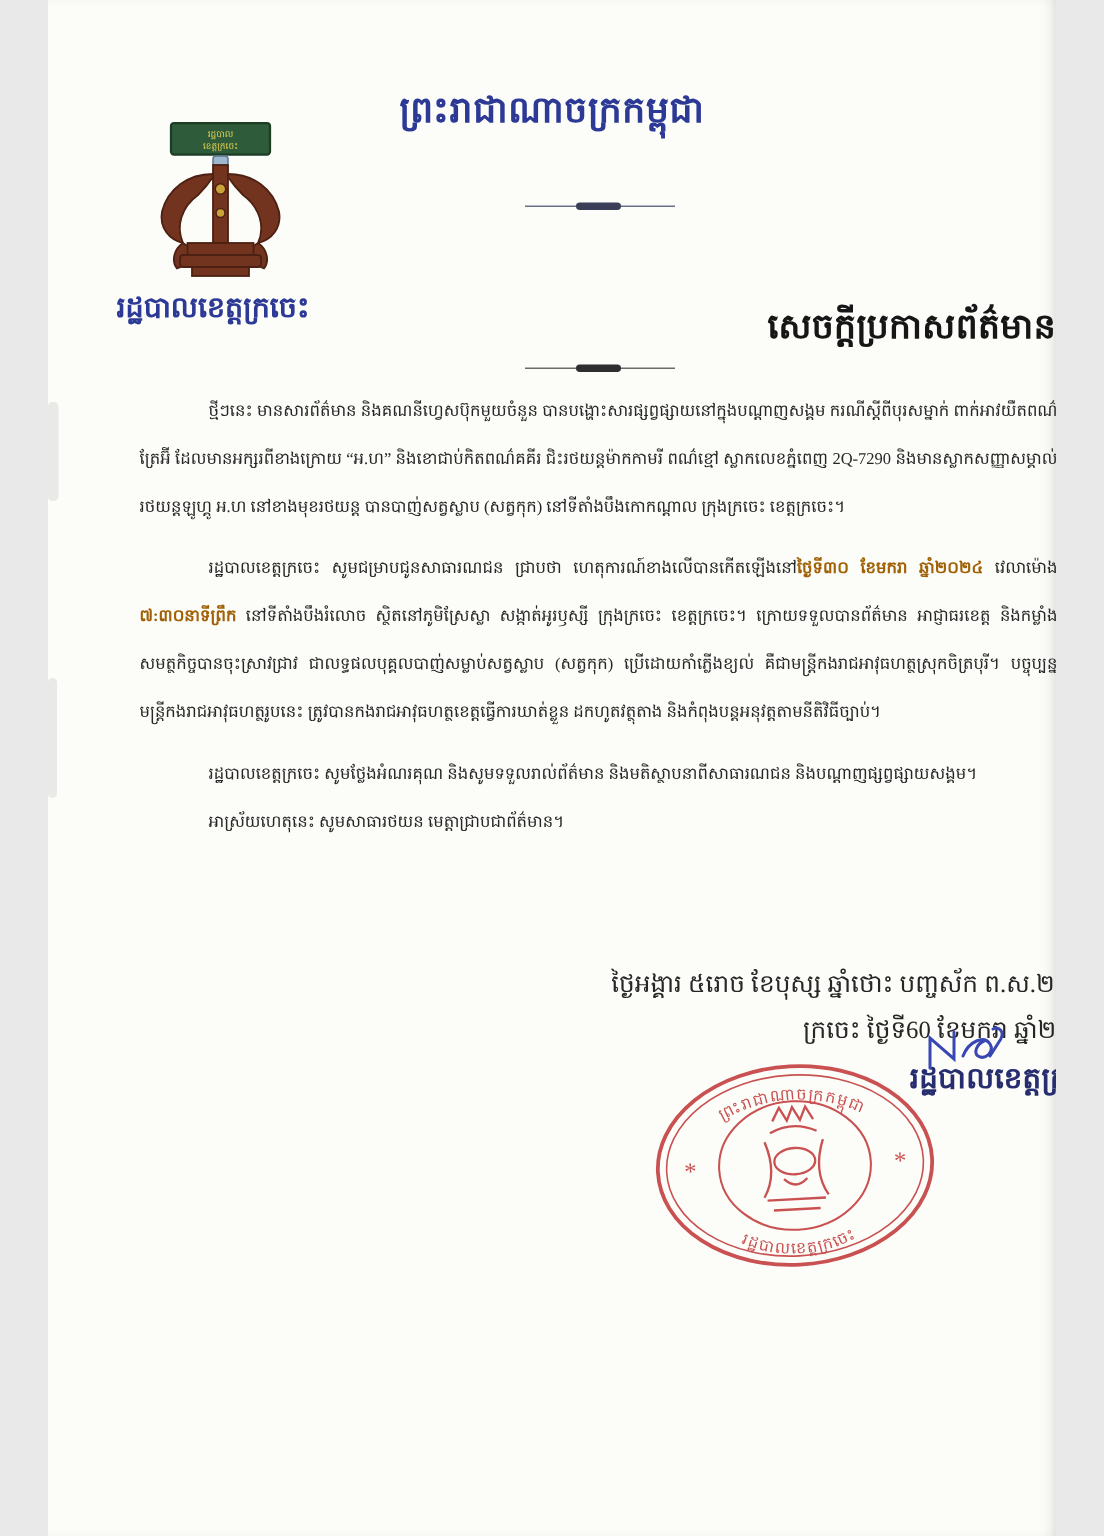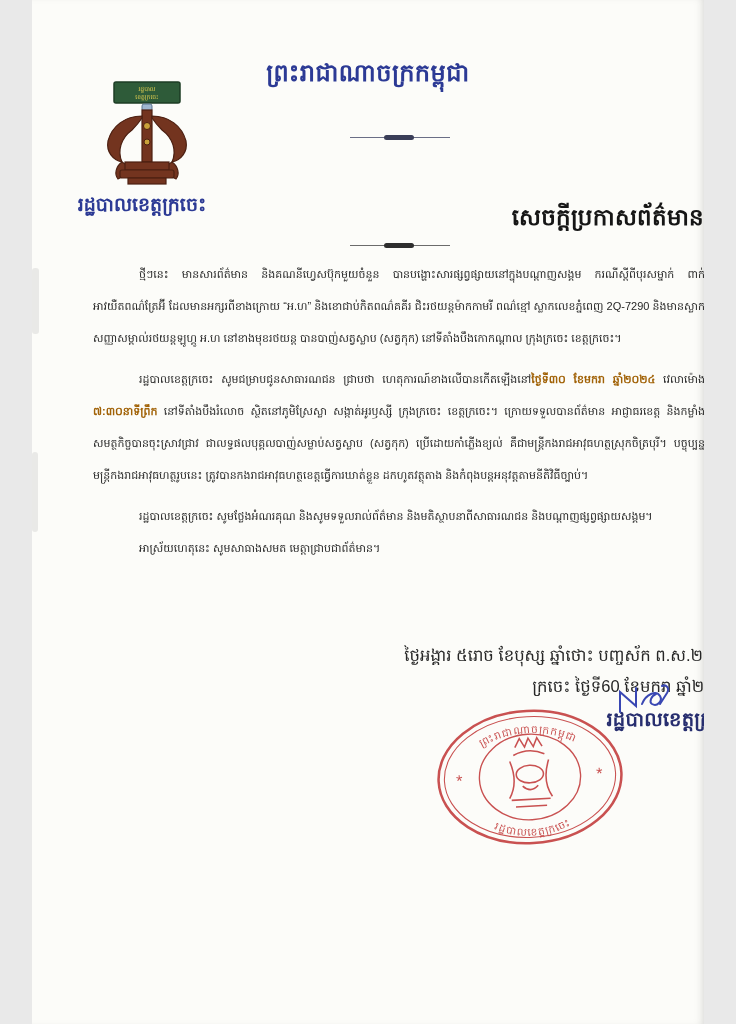--- a/index.html
+++ b/index.html
@@ -1,19 +1,19 @@
 <!DOCTYPE html>
 <html><head>
 <meta charset="utf-8">
 <style>
   html,body { margin:0; padding:0; background:#e9e9e9; }
   .page {
     position:relative; width:672px; height:1024px; margin:0 auto;
     background:#fcfcf9; overflow:hidden;
-    font-family:Liberation Sans, sans-serif;
+    font-family:Liberation Serif, serif;
     box-shadow: inset -6px 0 10px -6px rgba(120,120,120,.35);
   }
   
   .motto-1 {
     position:absolute; top:58px; left:0; width:100%; text-align:center;
     font-size:24px; font-weight:bold; color:#2c3a95; letter-spacing:.5px;
   }
   .motto-2 {
     position:absolute; top:95px; left:0; width:100%; text-align:center;
     font-size:21px; font-weight:bold; color:#2c3a95;
@@ -104,21 +104,21 @@
   <div class="doc-title">សេចក្តីប្រកាសព័ត៌មាន</div>
   <div class="divider dark" id="title-divider">
     <span class="line"></span>
     <span class="dot"></span>
   </div>
 
   <div class="body-text">
     <p><span>ថ្មីៗនេះ មានសារព័ត៌មាន និងគណនីហ្វេសប៊ុកមួយចំនួន បានបង្ហោះសារផ្សព្វផ្សាយនៅក្នុងបណ្ដាញសង្គម ករណីស្ដីពីបុរសម្នាក់ ពាក់អាវយឺតពណ៌ត្រែអ៊ី ដែលមានអក្សរពីខាងក្រោយ “អ.ហ” និងខោជាប់កិតពណ៌គគីរ ជិះរថយន្តម៉ាកកាមរី ពណ៌ខ្មៅ ស្លាកលេខភ្នំពេញ 2Q-7290 និងមានស្លាកសញ្ញាសម្គាល់រថយន្តឡូហ្គូ អ.ហ នៅខាងមុខរថយន្ត បានបាញ់សត្វស្លាប (សត្វកុក) នៅទីតាំងបឹងកោកណ្ដាល ក្រុងក្រចេះ ខេត្តក្រចេះ។</span></p>
     <p><span>រដ្ឋបាលខេត្តក្រចេះ សូមជម្រាបជូនសាធារណជន ជ្រាបថា ហេតុការណ៍ខាងលើបានកើតឡើងនៅ</span><span class="emph">ថ្ងៃទី៣០ ខែមករា ឆ្នាំ២០២៤</span><span> វេលាម៉ោង </span><span class="emph">៧:៣០នាទីព្រឹក</span><span> នៅទីតាំងបឹងរំលោច ស្ថិតនៅភូមិស្រែស្លា សង្កាត់អូរឫស្សី ក្រុងក្រចេះ ខេត្តក្រចេះ។ ក្រោយទទួលបានព័ត៌មាន អាជ្ញាធរខេត្ត និងកម្លាំងសមត្ថកិច្ចបានចុះស្រាវជ្រាវ ជាលទ្ធផលបុគ្គលបាញ់សម្លាប់សត្វស្លាប (សត្វកុក) ប្រើដោយកាំភ្លើងខ្យល់ គឺជាមន្ត្រីកងរាជអាវុធហត្ថស្រុកចិត្របុរី។ បច្ចុប្បន្នមន្ត្រីកងរាជអាវុធហត្ថរូបនេះ ត្រូវបានកងរាជអាវុធហត្ថខេត្តធ្វើការឃាត់ខ្លួន ដកហូតវត្ថុតាង និងកំពុងបន្តអនុវត្តតាមនីតិវិធីច្បាប់។</span></p>
     <p class="tight"><span>រដ្ឋបាលខេត្តក្រចេះ សូមថ្លែងអំណរគុណ និងសូមទទួលរាល់ព័ត៌មាន និងមតិស្ថាបនាពីសាធារណជន និងបណ្ដាញផ្សព្វផ្សាយសង្គម។</span></p>
-    <p><span>អាស្រ័យហេតុនេះ សូមសាធាងសមត មេត្តាជ្រាបជាព័ត៌មាន។</span></p>
+    <p><span>អាស្រ័យហេតុនេះ សូមសាធារថយន មេត្តាជ្រាបជាព័ត៌មាន។</span></p>
   </div>
 
   <div class="date-block">
     <div>ថ្ងៃអង្គារ ៥រោច ខែបុស្ស ឆ្នាំថោះ បញ្ចស័ក ព.ស.២៥៦៧</div>
     <div>ក្រចេះ ថ្ងៃទី60 ខែមករា ឆ្នាំ២០២៤</div>
     <div class="signatory">រដ្ឋបាលខេត្តក្រចេះ</div>
   </div>
 
   <svg class="signature-svg" viewBox="0 0 58 42">
     <g fill="none" stroke="#3947b3" stroke-width="2" stroke-linecap="round">

